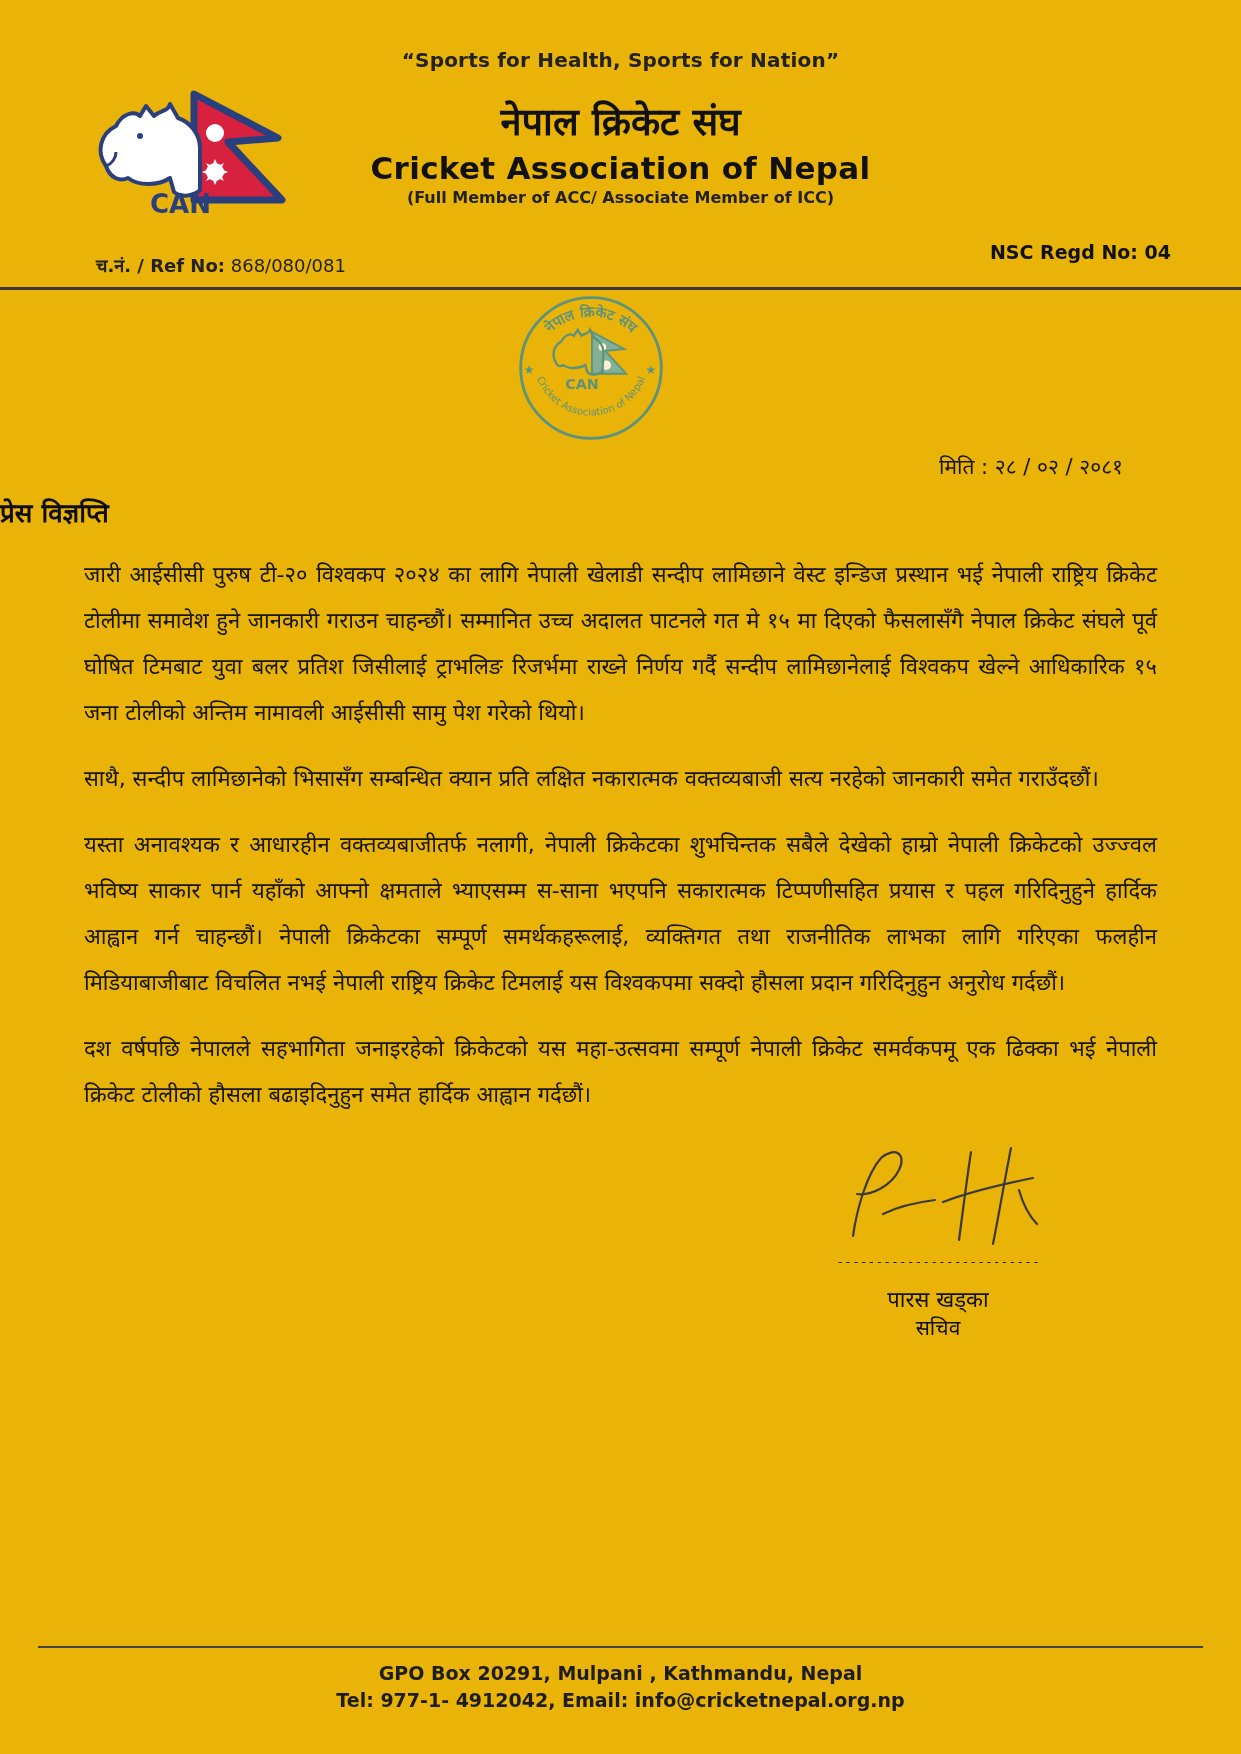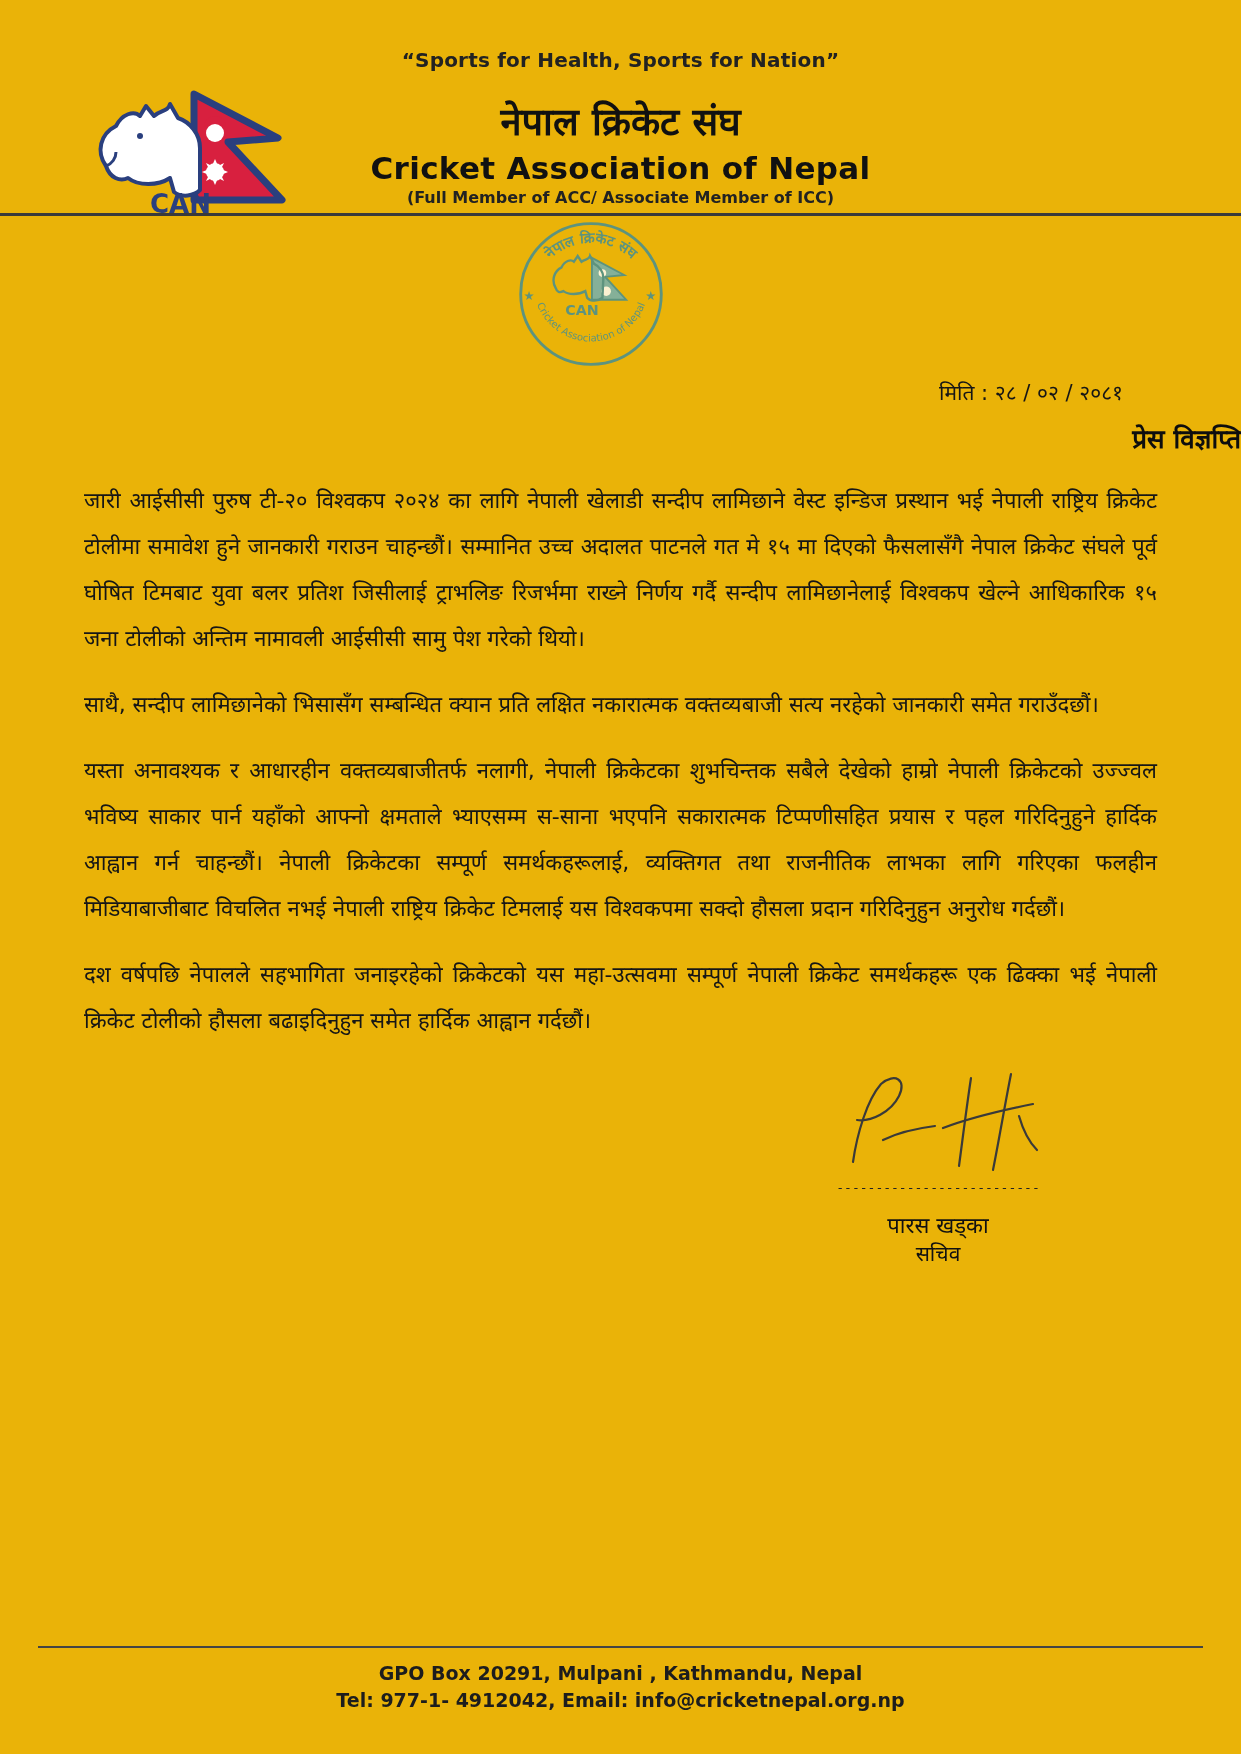--- a/index.html
+++ b/index.html
@@ -55,21 +55,21 @@
     margin-top:2px;height:152px;
     display:flex;justify-content:center;
   }
   .stamp-wrap svg{margin-left:-60px;}
   
   .date-line{
     text-align:right;padding-right:118px;
     font-size:21px;color:#161616;margin-top:8px;
   }
   .press-title{
-    text-align:right;font-size:26px;font-weight:bold;color:#0e0e0e;
+    text-align:left;font-size:26px;font-weight:bold;color:#0e0e0e;
     margin-top:14px;
   }
   
   .body-text{
     margin:22px 84px 0 84px;
   }
   .body-text p{
     font-size:22px;line-height:46px;color:#161616;
     text-align:justify;margin:0 0 20px 0;
   }
@@ -129,20 +129,27 @@
         <path d="M24,80 C30,78 34,72 34,66" fill="none" stroke-width="3"></path>
       </g>
       <text x="68" y="127" font-size="26" font-weight="bold" fill="#2a3f7e" font-family="DejaVu Sans, sans-serif">CAN</text>
     </svg>
   </div>
 
   <div class="org-np">नेपाल क्रिकेट संघ</div>
   <div class="org-en">Cricket Association of Nepal</div>
   <div class="membership">(Full Member of ACC/ Associate Member of ICC)</div>
 
+  <div class="refrow">
+    <div class="ref-left">
+      <b>च.नं. / Ref No:</b>
+      <span>868/080/081</span>
+    </div>
+    <div class="nsc">NSC Regd No: 04</div>
+  </div>
   <hr class="header-rule">
 
   <div class="stamp-wrap">
     <svg width="170" height="152" viewBox="0 0 170 160" style="opacity:.82">
       <defs>
         <path id="arcTop" d="M23,88 A62,62 0 0 1 147,88" fill="none"></path>
         <path id="arcBot" d="M25,80 A61,61 0 0 0 145,80" fill="none"></path>
       </defs>
       <circle cx="85" cy="80" r="74" fill="none" stroke="#3f8d98" stroke-width="3"></circle>
       <text font-size="15" font-weight="bold" fill="#3f8d98" font-family="DejaVu Sans, sans-serif">
@@ -164,21 +171,21 @@
     </svg>
   </div>
 
   <div class="date-line">मिति : २८ / ०२ / २०८१</div>
   <div class="press-title">प्रेस विज्ञप्ति</div>
 
   <div class="body-text">
     <p>जारी आईसीसी पुरुष टी-२० विश्वकप २०२४ का लागि नेपाली खेलाडी सन्दीप लामिछाने वेस्ट इन्डिज प्रस्थान भई नेपाली राष्ट्रिय क्रिकेट टोलीमा समावेश हुने जानकारी गराउन चाहन्छौं। सम्मानित उच्च अदालत पाटनले गत मे १५ मा दिएको फैसलासँगै नेपाल क्रिकेट संघले पूर्व घोषित टिमबाट युवा बलर प्रतिश जिसीलाई ट्राभलिङ रिजर्भमा राख्ने निर्णय गर्दै सन्दीप लामिछानेलाई विश्वकप खेल्ने आधिकारिक १५ जना टोलीको अन्तिम नामावली आईसीसी सामु पेश गरेको थियो।</p>
     <p>साथै, सन्दीप लामिछानेको भिसासँग सम्बन्धित क्यान प्रति लक्षित नकारात्मक वक्तव्यबाजी सत्य नरहेको जानकारी समेत गराउँदछौं।</p>
     <p>यस्ता अनावश्यक र आधारहीन वक्तव्यबाजीतर्फ नलागी, नेपाली क्रिकेटका शुभचिन्तक सबैले देखेको हाम्रो नेपाली क्रिकेटको उज्ज्वल भविष्य साकार पार्न यहाँको आफ्नो क्षमताले भ्याएसम्म स-साना भएपनि सकारात्मक टिप्पणीसहित प्रयास र पहल गरिदिनुहुने हार्दिक आह्वान गर्न चाहन्छौं। नेपाली क्रिकेटका सम्पूर्ण समर्थकहरूलाई, व्यक्तिगत तथा राजनीतिक लाभका लागि गरिएका फलहीन मिडियाबाजीबाट विचलित नभई नेपाली राष्ट्रिय क्रिकेट टिमलाई यस विश्वकपमा सक्दो हौसला प्रदान गरिदिनुहुन अनुरोध गर्दछौं।</p>
-    <p>दश वर्षपछि नेपालले सहभागिता जनाइरहेको क्रिकेटको यस महा-उत्सवमा सम्पूर्ण नेपाली क्रिकेट समर्थकहरू एक ढिक्का भई नेपाली क्रिकेट टोलीको हौसला बढाइदिनुहुन समेत हार्दिक आह्वान गर्दछौं।</p>
+    <p>दश वर्षपछि नेपालले सहभागिता जनाइरहेको क्रिकेटको यस महा-उत्सवमा सम्पूर्ण नेपाली क्रिकेट समर्वकपमू एक ढिक्का भई नेपाली क्रिकेट टोलीको हौसला बढाइदिनुहुन समेत हार्दिक आह्वान गर्दछौं।</p>
   </div>
 
   <div class="sig-block">
     <svg class="sig-img" width="230" height="104" viewBox="0 0 230 104">
       <g fill="none" stroke="#3a3a3a" stroke-width="2.2" stroke-linecap="round">
         <path d="M30,92 C34,64 44,30 58,14 C72,2 84,10 76,26 C68,42 48,52 34,50"></path>
         <path d="M60,70 C76,62 96,58 112,56"></path>
         <path d="M148,8 C144,34 140,66 136,96"></path>
         <path d="M188,4 C182,34 176,70 170,100"></path>
         <path d="M120,58 C146,48 180,40 210,34"></path>

